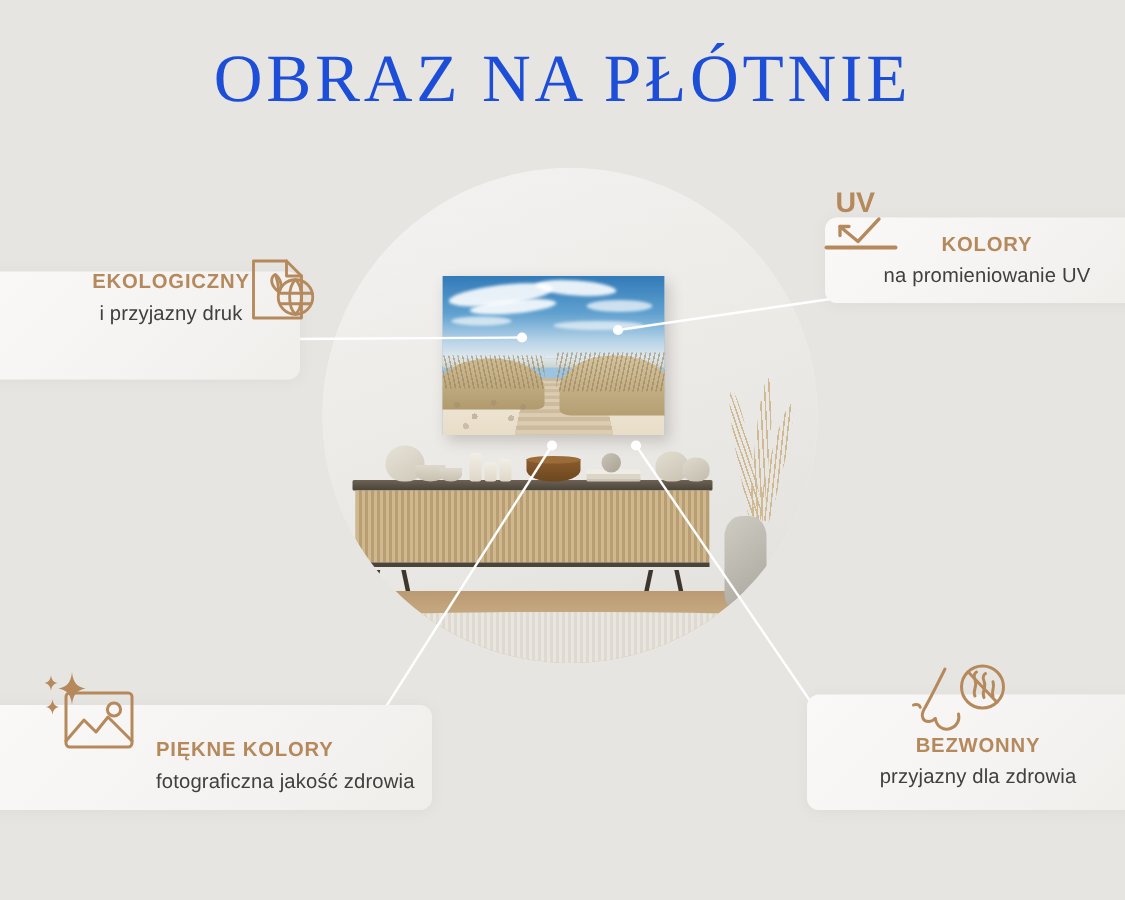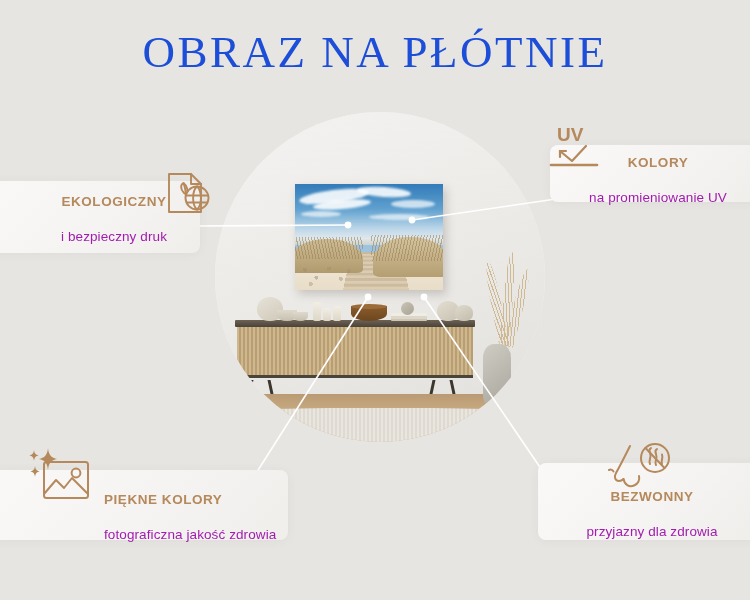--- a/index.html
+++ b/index.html
@@ -259,34 +259,34 @@
   }
   .panel-text { position: absolute; }
   .feat-title {
     color: #b5895c;
     font-weight: bold;
     font-size: 13.5px;
     letter-spacing: .55px;
     white-space: nowrap;
   }
   .feat-sub {
-    color: #a21caf;
+    color: #404040;
     font-size: 13.5px;
     letter-spacing: .1px;
     white-space: nowrap;
-    margin-top: 20px;
+    margin-top: 6px;
   }
 
   
   #panel-eco      { left: -14px; top: 181px;  width: 214px; height: 72px;  border-radius: 0 8px 8px 0; }
   #panel-uv       { left: 550px; top: 145px;  width: 214px; height: 57px;  border-radius: 8px 0 0 8px; }
   #panel-colors   { left: -14px; top: 470px;  width: 302px; height: 70px;  border-radius: 0 8px 8px 0; }
   #panel-odor     { left: 538px; top: 463px;  width: 226px; height: 77px;  border-radius: 8px 0 0 8px; }
 
-  #text-eco    { left: 28px;  top: 194px; width: 172px; text-align: center; }
+  #text-eco    { left: 28px;  top: 180px; width: 172px; text-align: center; }
   #text-uv     { left: 566px; top: 155px; width: 184px; text-align: center; }
   #text-colors { left: 104px; top: 492px; width: 190px; text-align: left; }
   #text-odor   { left: 552px; top: 489px; width: 200px; text-align: center; }
 
   
   .icon-box { position: absolute; margin-top: 16px; }
   #icon-eco    { left: 156px; top: 146px; }
   #icon-uv     { left: 548px; top: 106px; }
   #icon-colors { left: 26px;  top: 430px; }
   #icon-odor   { left: 606px; top: 424px; }
@@ -371,21 +371,21 @@
     <circle cx="424" cy="297" r="3.4" fill="#ffffff"></circle>
   </svg>
 
   <div class="panel" id="panel-eco"></div>
   <div class="panel" id="panel-uv"></div>
   <div class="panel" id="panel-colors"></div>
   <div class="panel" id="panel-odor"></div>
 
   <div class="panel-text" id="text-eco">
     <div class="feat-title">EKOLOGICZNY</div>
-    <div class="feat-sub">i bezpieczny druk</div>
+    <div class="feat-sub">i przyjazny druk</div>
   </div>
   <div class="panel-text" id="text-uv">
     <div class="feat-title">KOLORY</div>
     <div class="feat-sub">na promieniowanie UV</div>
   </div>
   <div class="panel-text" id="text-colors">
     <div class="feat-title">PIĘKNE KOLORY</div>
     <div class="feat-sub">fotograficzna jakość zdrowia</div>
   </div>
   <div class="panel-text" id="text-odor">

